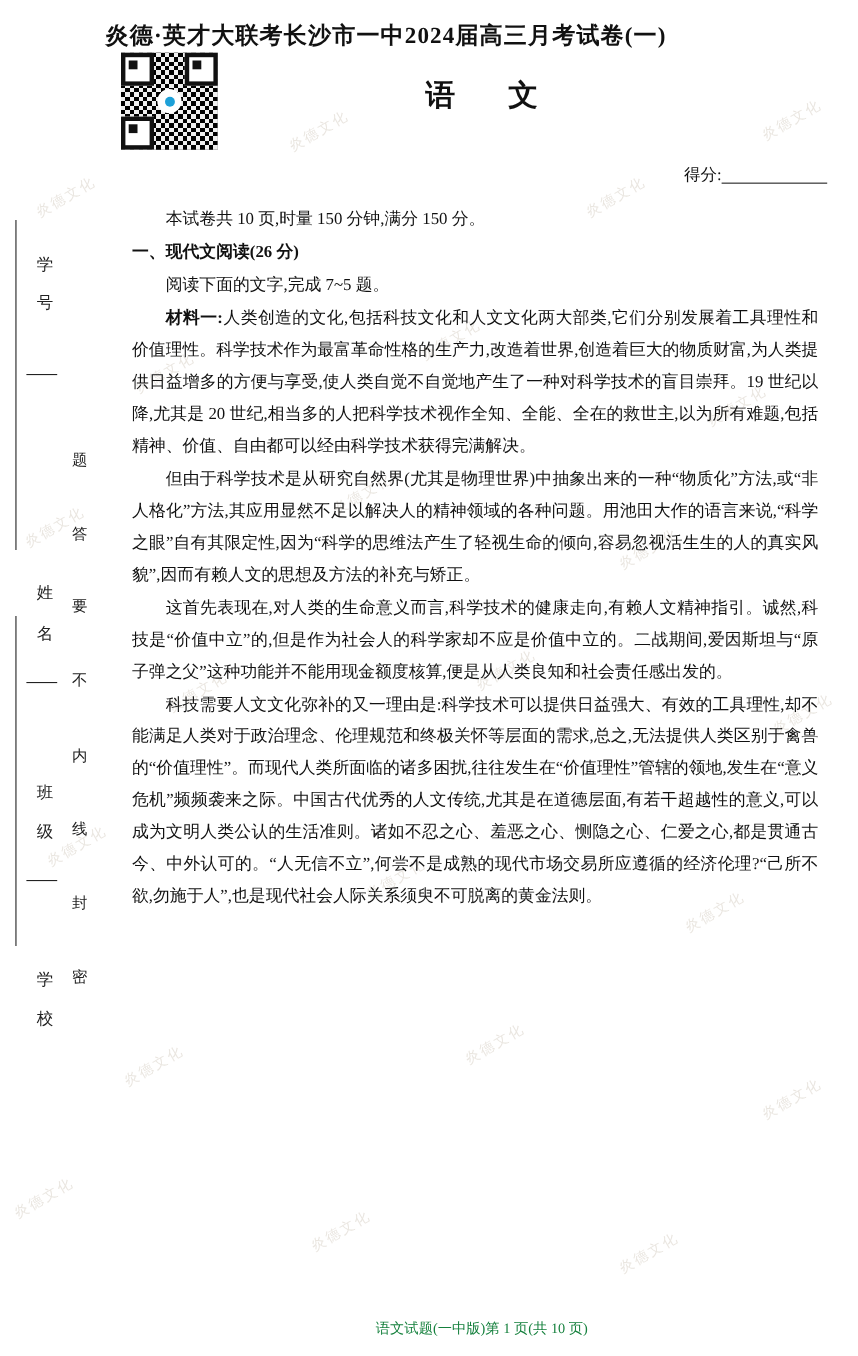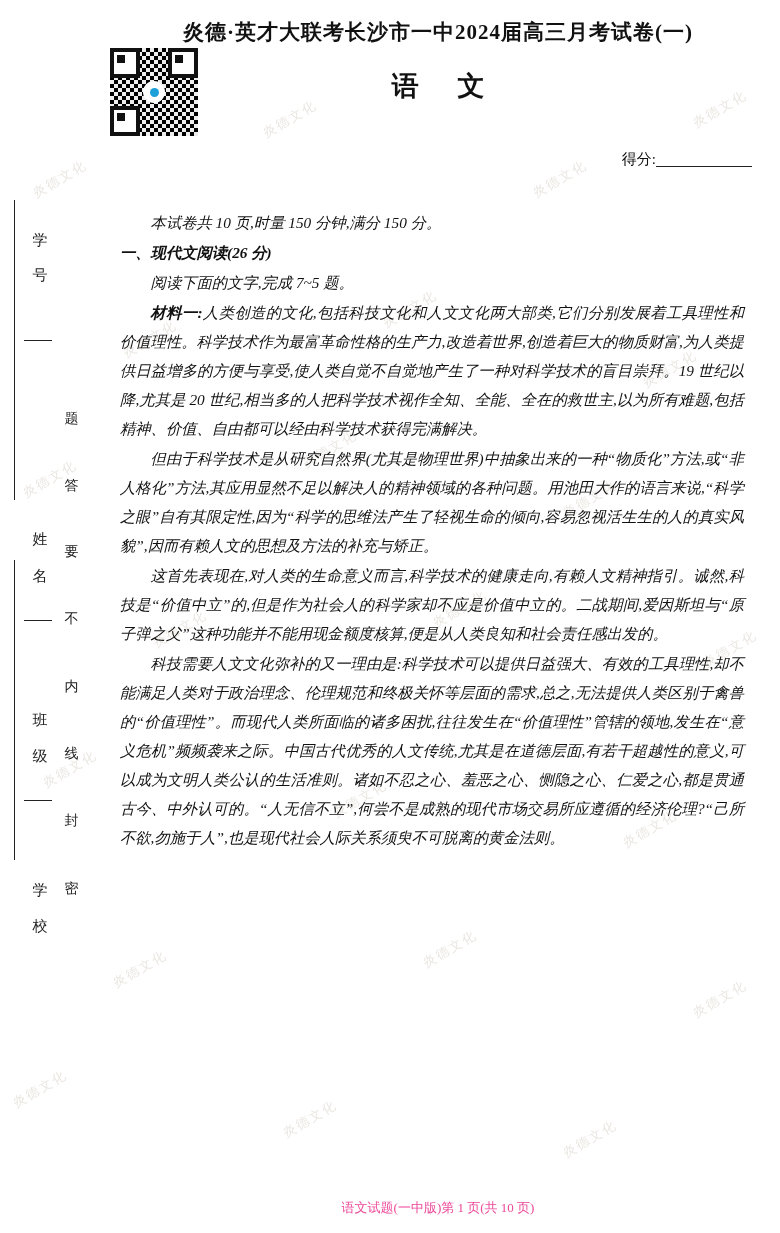--- a/index.html
+++ b/index.html
@@ -61,34 +61,34 @@
   
   .page {
     position: absolute;
     left: 96px;
     top: 0;
     width: 684px;
     height: 1233px;
   }
 
   .title-main {
-    text-align: center;
     font-size: 21px;
     font-weight: bold;
     letter-spacing: 1px;
     margin-top: 18px;
     font-family: "Liberation Serif", serif;
   }
   .title-sub {
     text-align: center;
     font-size: 27px;
     font-weight: bold;
     letter-spacing: 16px;
     margin-top: 22px;
     padding-left: 16px;
+    font-family: Liberation Mono, monospace;
   }
 
   
   .qr-wrap {
     position: absolute;
     left: 14px;
     top: 48px;
     width: 88px;
     height: 88px;
   }
@@ -156,44 +156,43 @@
     width: 96px;
     border-bottom: 1px solid #222;
     height: 14px;
     vertical-align: -3px;
   }
 
   
   .content {
     position: absolute;
     left: 24px;
-    top: 208px;
+    top: 185px;
     width: 624px;
     font-size: 15.3px;
     line-height: 29px;
     text-align: justify;
-    font-style: italic;
   }
   .content p {
     margin: 0 0 1px 0;
     text-indent: 2em;
   }
   .content p.noind {
     text-indent: 0;
   }
   .b { font-weight: bold; }
 
   .footer {
     position: absolute;
     left: 0;
     right: 0;
     bottom: 16px;
     text-align: center;
     font-size: 13px;
-    color: #ec4899;
+    color: #15803d;
   }
 </style>
 </head>
 <body>
 
 <div>
   <div class="wm" style="left:30px;  top:170px;">炎德文化</div>
   <div class="wm" style="left:260px; top:110px;">炎德文化</div>
   <div class="wm" style="left:530px; top:170px;">炎德文化</div>
   <div class="wm" style="left:690px; top:100px;">炎德文化</div>

